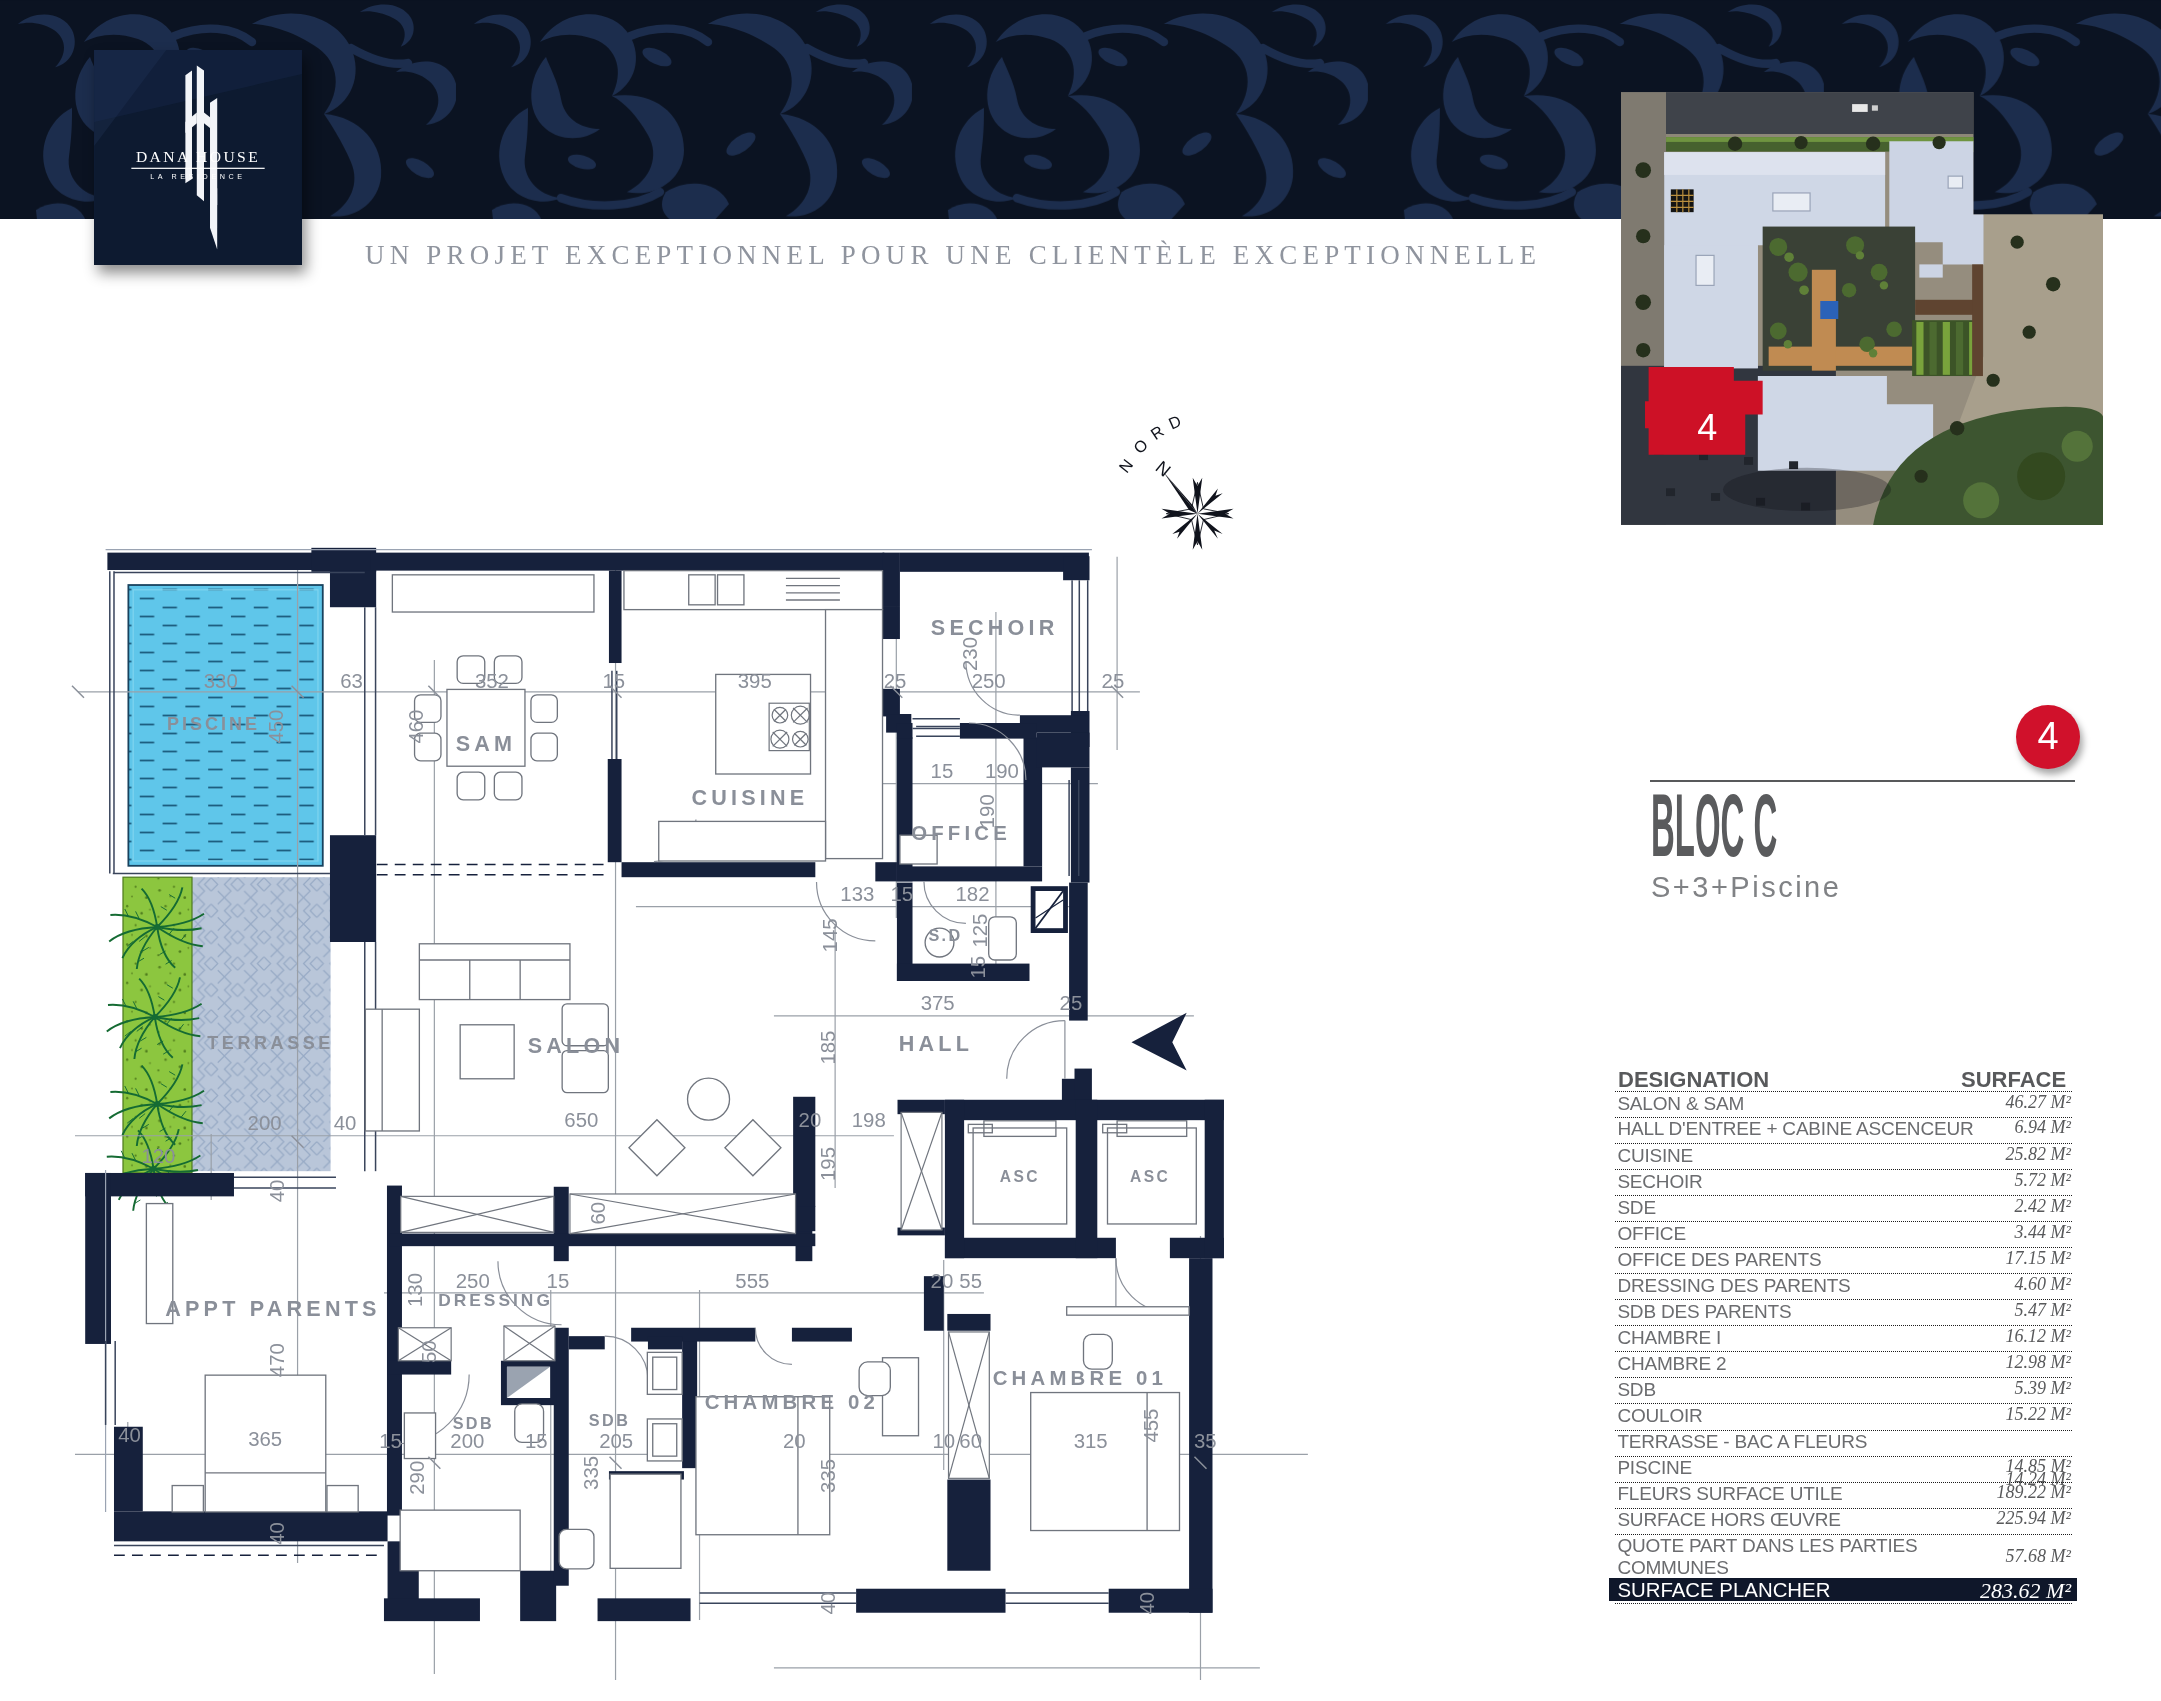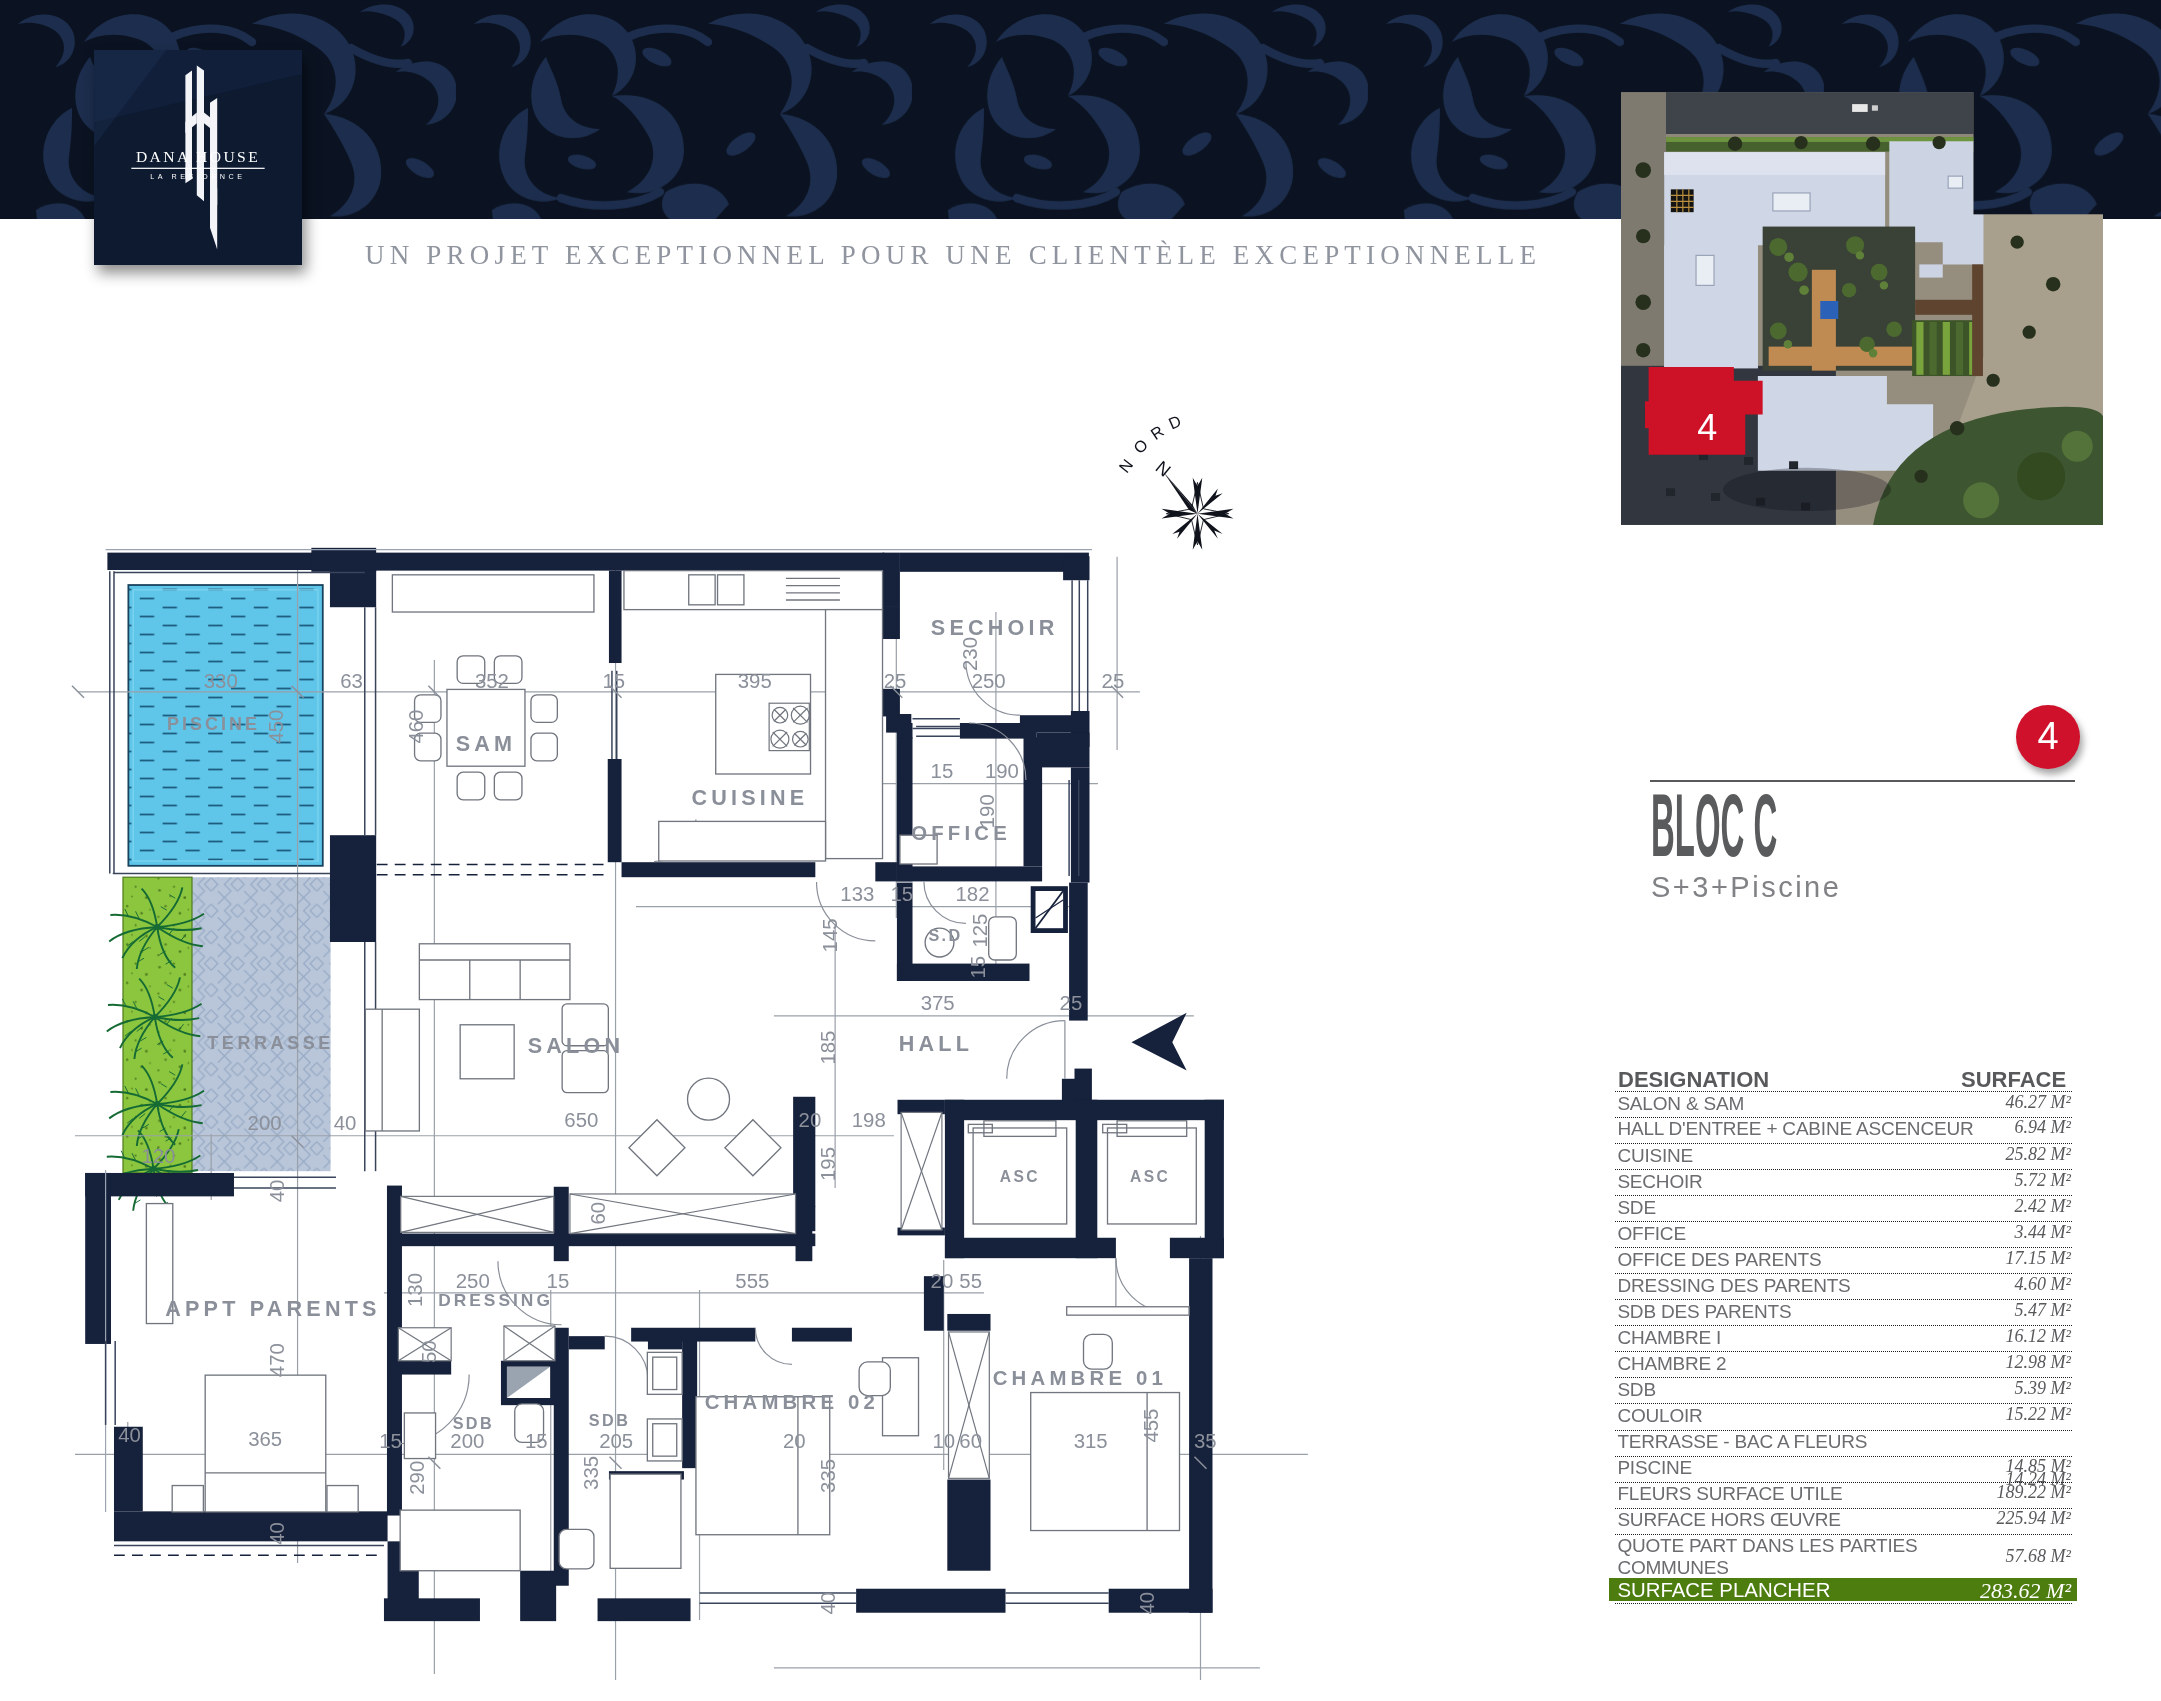--- a/index.html
+++ b/index.html
@@ -13,21 +13,21 @@
 
 #circle4{left:2016px;top:705px;width:64px;height:64px;border-radius:50%;background:#d0112b;box-shadow:3px 5.4px 7.2px rgba(0,0,0,.35);color:#fff;font-size:38px;text-align:center;line-height:62px;}
 #rule{left:1650px;top:780px;width:425px;height:1.8px;background:#58595b;}
 #blocc{left:1651px;top:787px;color:#5a5b5d;font-size:89px;font-weight:bold;line-height:77px;transform:scaleX(.37);transform-origin:0 0;letter-spacing:0px;white-space:nowrap;}
 #sub{left:1651px;top:871px;color:#808285;font-size:29px;letter-spacing:2.5px;}
 
 .trow{position:absolute;left:1615px;width:457px;}
 .tlab{position:absolute;left:2.4px;color:#6b6c6f;font-size:19px;letter-spacing:-0.2px;white-space:nowrap;}
 .tval{position:absolute;right:1.2px;color:#58595b;font-family:"Liberation Serif",serif;font-style:italic;font-size:18px;white-space:nowrap;}
 .dot{position:absolute;left:1615px;width:457px;height:0;border-top:1.8px dotted #1c1c1c;}
-#redrow{left:1609px;top:1578px;width:468px;height:23px;background:#4d7c0f;}
+#redrow{left:1609px;top:1578px;width:468px;height:23px;background:#0f172a;}
 #redrow .rl{position:absolute;left:8.4px;top:0.6px;color:#fff;font-size:20.4px;}
 #redrow .rv{position:absolute;right:6px;top:0px;color:#fff;font-family:"Liberation Serif",serif;font-style:italic;font-size:22px;}
 .th{position:absolute;color:#58595b;font-size:22px;font-weight:bold;}
 </style>
 </head>
 <body>
 
 <div class="abs" id="banner">
 <svg width="2161" height="219" xmlns="http://www.w3.org/2000/svg" viewBox="0 0 3602 365">
 <defs>

